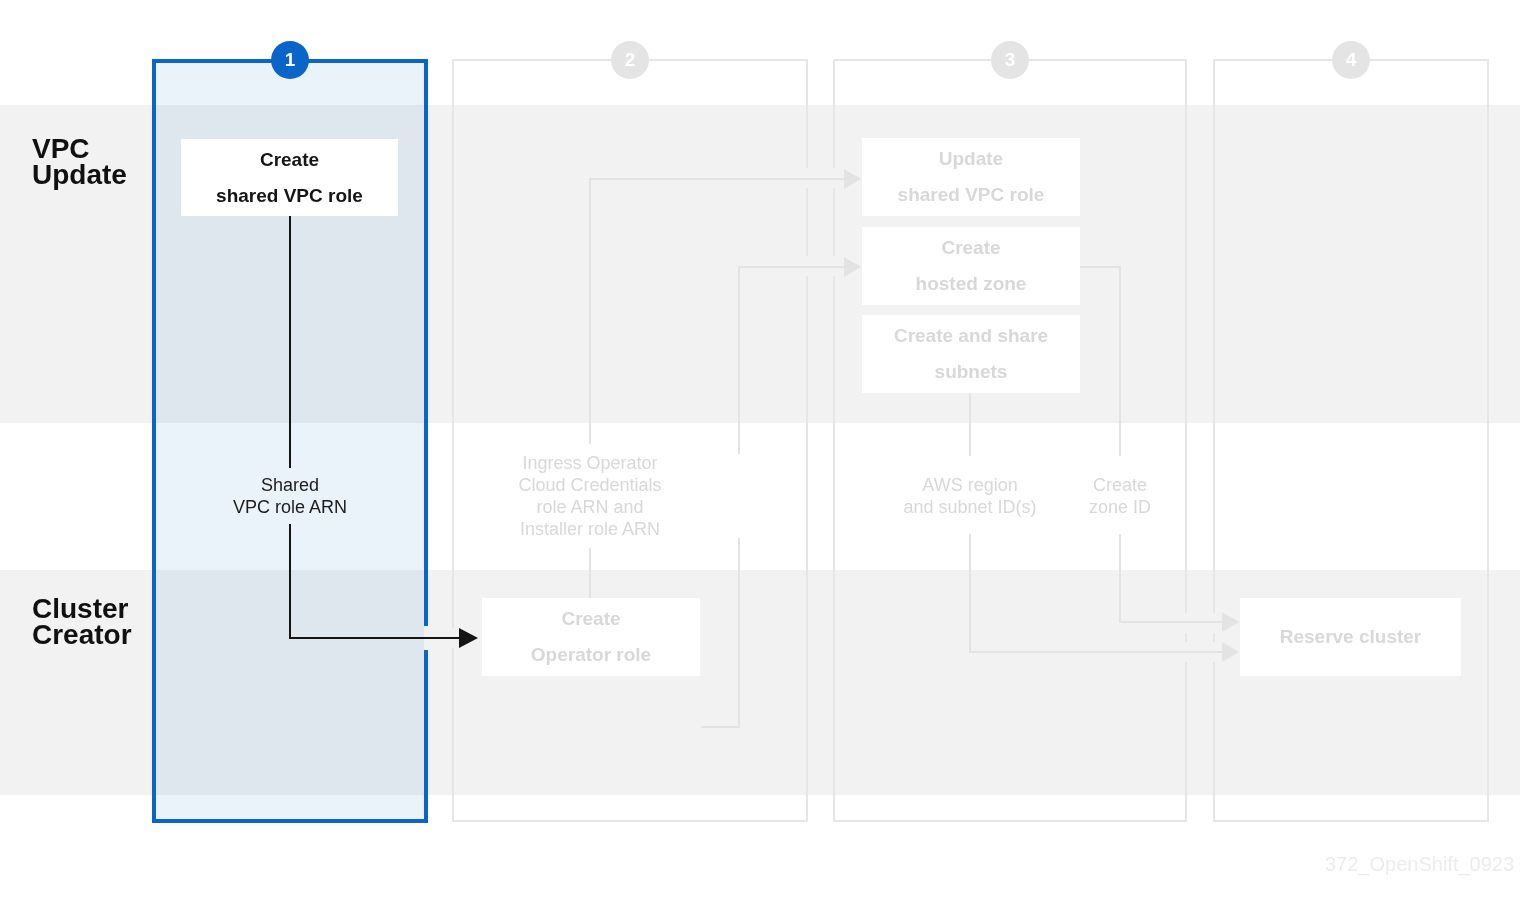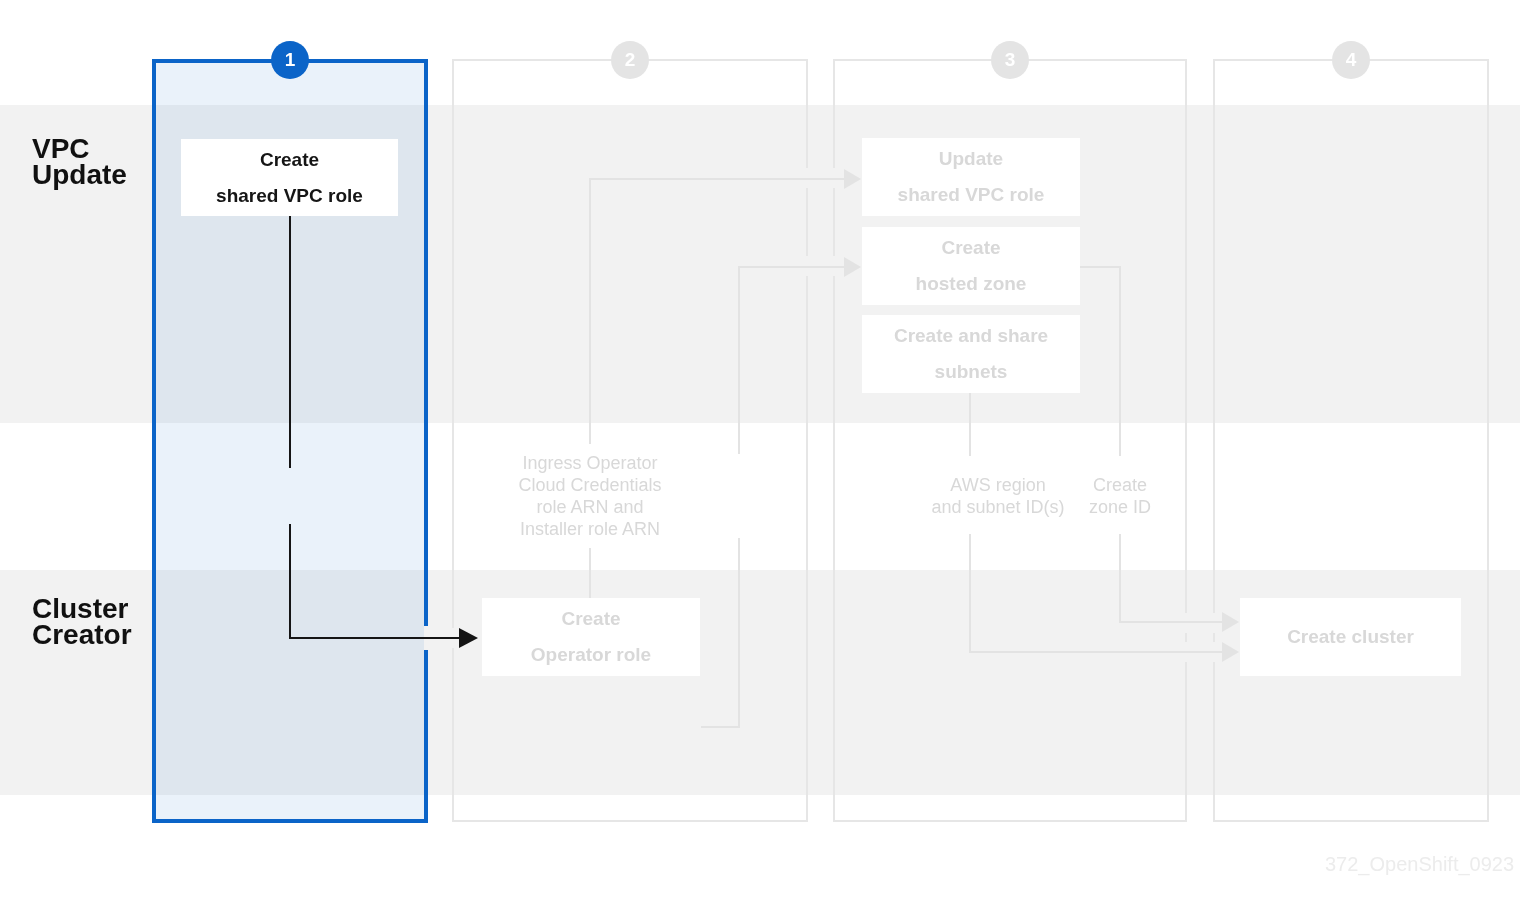--- a/index.html
+++ b/index.html
@@ -103,30 +103,34 @@
   </div>
   <div class="node" style="left:862px;top:315px;width:218px;height:78px;">
     <span>Create and share</span>
     <span>subnets</span>
   </div>
   <div class="node" style="left:482px;top:598px;width:218px;height:78px;">
     <span>Create</span>
     <span>Operator role</span>
   </div>
   <div class="node" style="left:1240px;top:598px;width:221px;height:78px;">
-    <span>Create cluster</span>
+    <span>Reserve cluster</span>
   </div>
 
+  <div class="edge-label active" style="left:190px;top:474px;width:200px;">
+    <span>Shared</span>
+    <span>VPC role ARN</span>
+  </div>
   <div class="edge-label" style="left:490px;top:452px;width:200px;">
     <span>Ingress Operator</span>
     <span>Cloud Credentials</span>
     <span>role ARN and</span>
     <span>Installer role ARN</span>
   </div>
-  <div class="edge-label" style="left:888px;top:474px;width:220px;">
+  <div class="edge-label" style="left:860px;top:474px;width:220px;">
     <span>AWS region</span>
     <span>and subnet ID(s)</span>
   </div>
   <div class="edge-label" style="left:1060px;top:474px;width:120px;">
     <span>Create</span>
     <span>zone ID</span>
   </div>
 
   <div class="watermark">372_OpenShift_0923</div>
 

